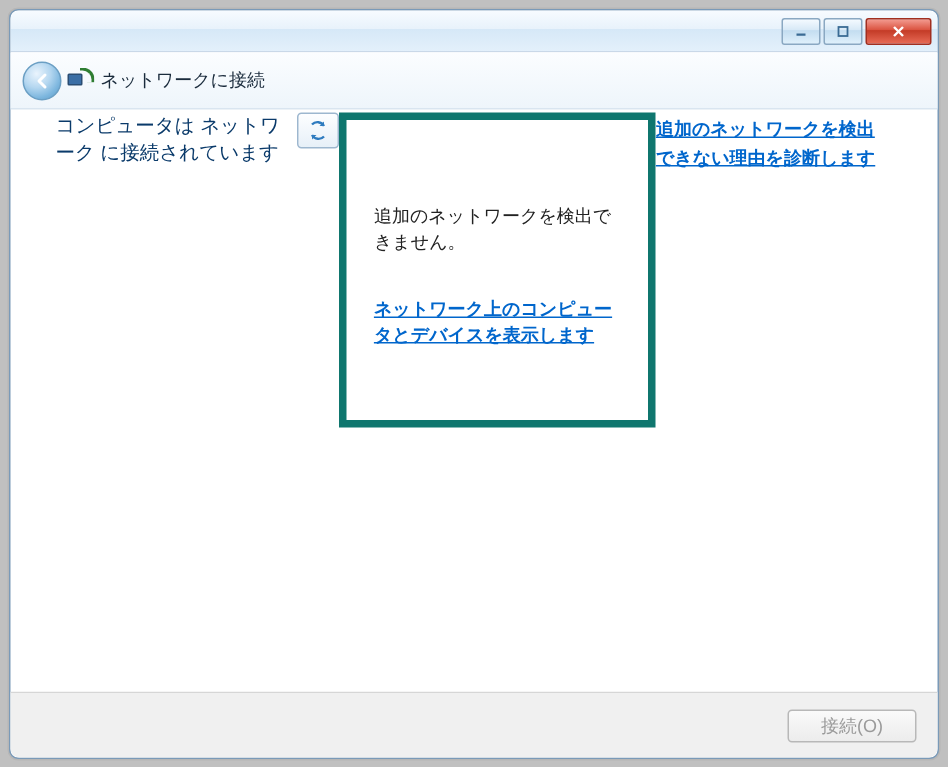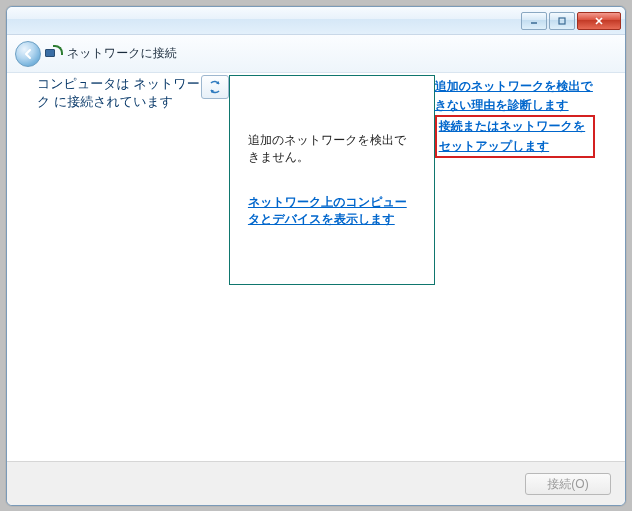--- a/index.html
+++ b/index.html
@@ -132,21 +132,21 @@
     height: 24px;
     border: 1px solid #9db7cf;
     border-radius: 3px;
     background: linear-gradient(to bottom, #fdfeff, #e7f0f8);
     display: flex;
     align-items: center;
     justify-content: center;
     cursor: pointer;
   }
   .list-box {
-    border: 1px solid #0f766e;
+    border: 5px solid #0f766e;
     height: 210px;
     padding: 18px 18px;
     background: #fff;
     margin-bottom: 14px;
   }
   .status-text {
     font-size: 12px;
     color: #222;
     margin-top: 38px;
     margin-bottom: 28px;
@@ -249,21 +249,20 @@
       </div>
     </div>
 
     <div class="list-box">
       <div class="status-text">追加のネットワークを検出できません。</div>
       <span class="link">ネットワーク上のコンピュータとデバイスを表示します</span>
     </div>
 
     <div class="links-block">
       <span class="link">追加のネットワークを検出できない理由を診断します</span>
-      <span class="highlighted"><span class="link">接続またはネットワークをセットアップします</span></span>
     </div>
   </div>
 
   <div class="footer">
     <div class="btn disabled">接続(O)</div>
   </div>
 
 </div>
 
 </body></html>

